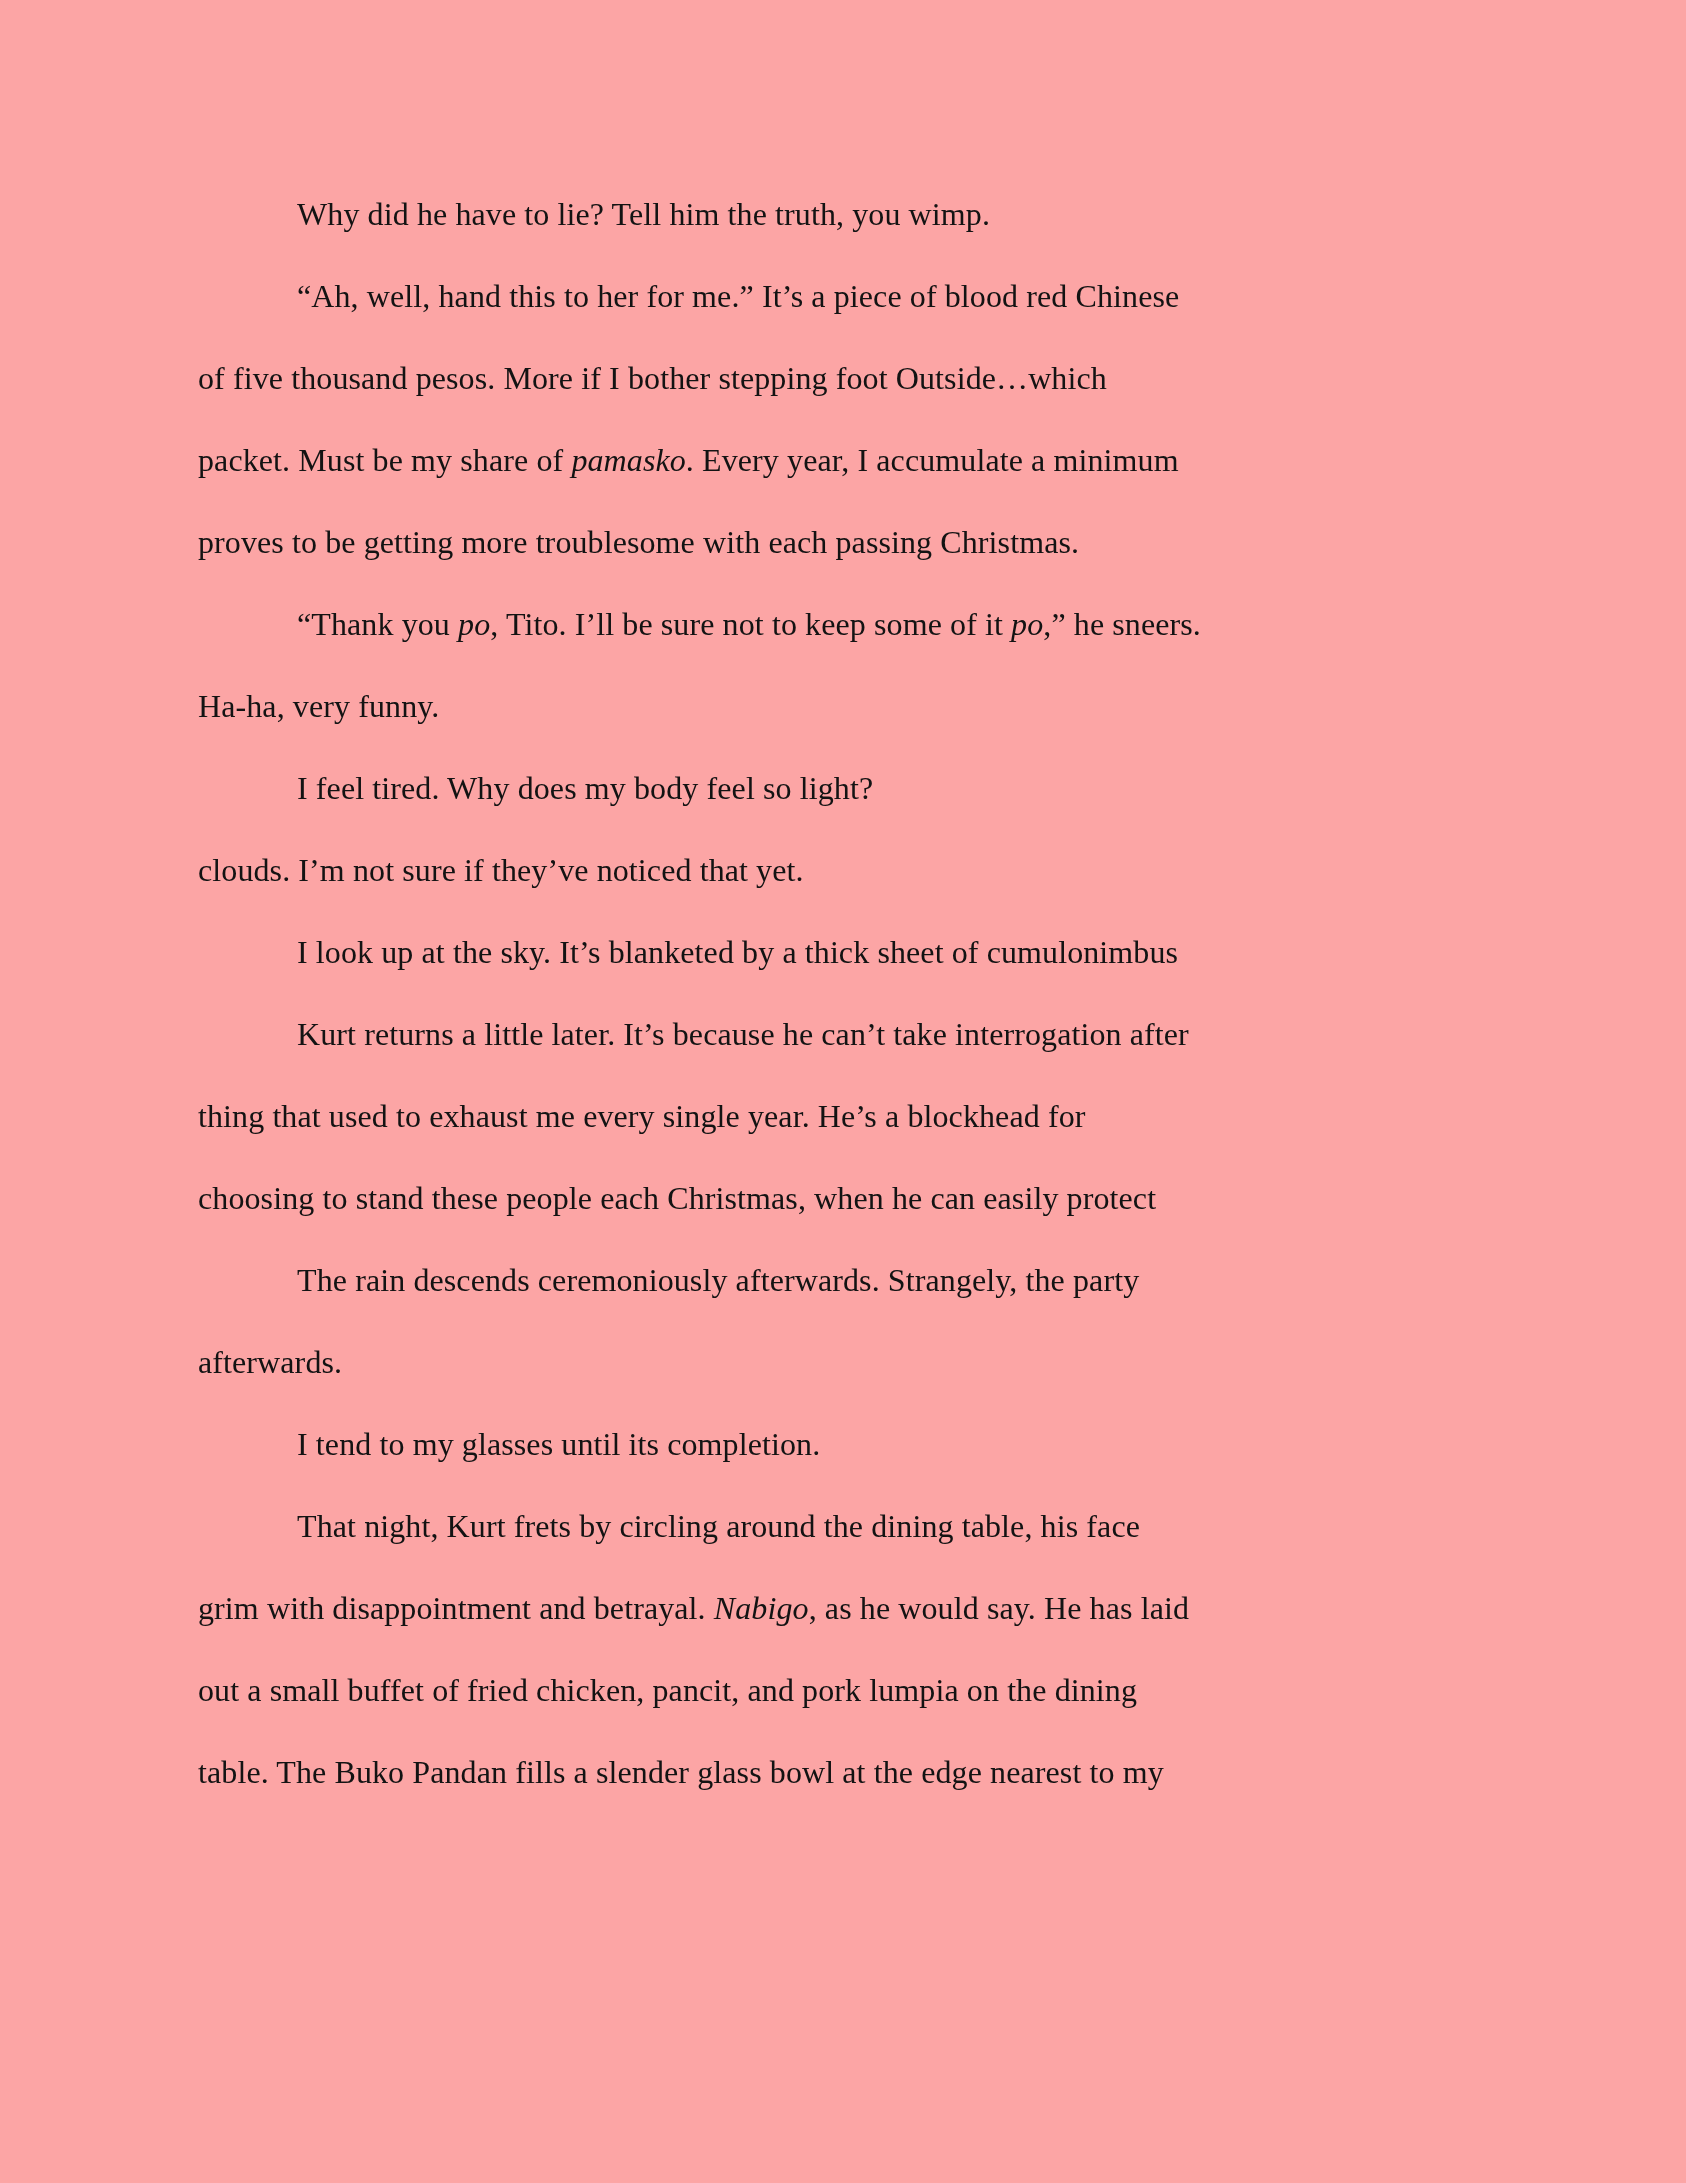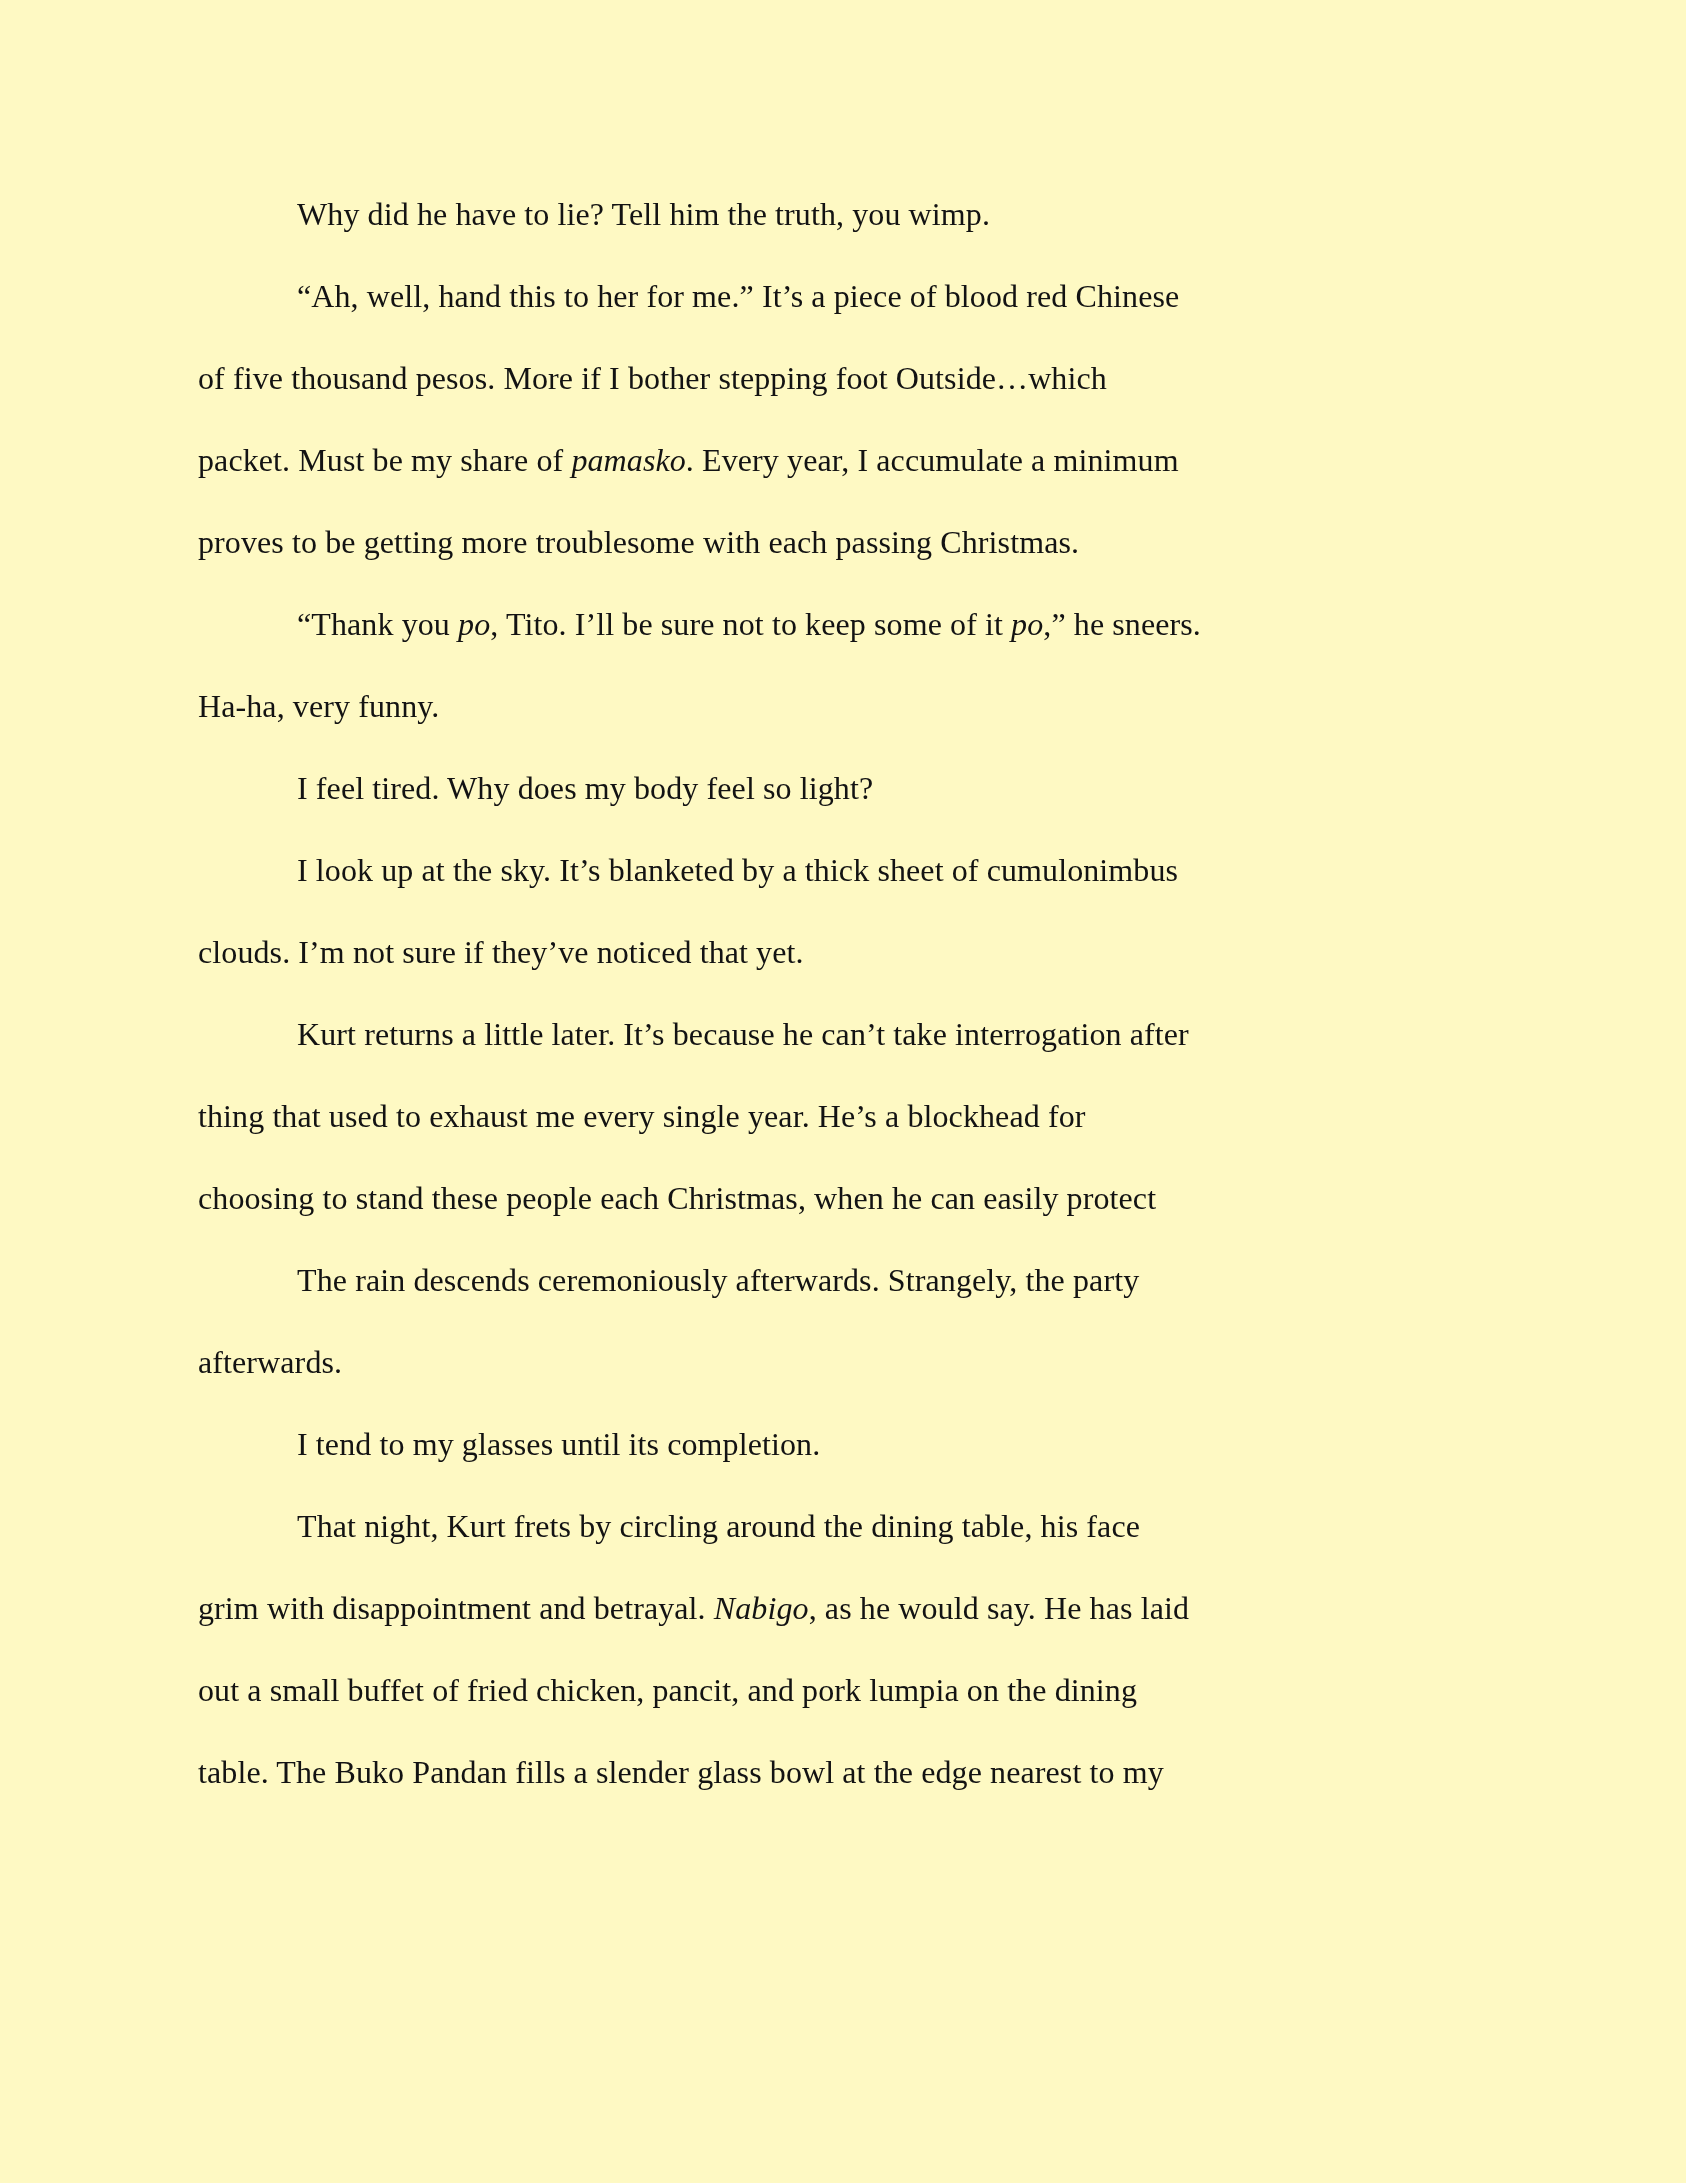--- a/index.html
+++ b/index.html
@@ -11,21 +11,21 @@
     width: 1687px;
     height: 2183px;
     position: relative;
     font-family: "Liberation Serif", serif;
   }
   .page {
     position: absolute;
     left: 0; top: 0;
     width: 1687px;
     height: 2183px;
-    background: #fef9c3;
+    background: #fca5a5;
     overflow: hidden;
   }
   .page-text {
     padding: 173px 172px 0 198px;
   }
   .line {
     font-size: 32px;
     line-height: 82px;
     color: #131313;
     white-space: nowrap;
@@ -44,22 +44,22 @@
 <div class="page">
   <div class="page-text">
       <div class="line indent"><span>Why did he have to lie? Tell him the truth, you wimp.</span></div>
       <div class="line indent"><span>“Ah, well, hand this to her for me.” It’s a piece of blood red Chinese</span></div>
       <div class="line"><span>of five thousand pesos. More if I bother stepping foot Outside…which</span></div>
       <div class="line"><span>packet. Must be my share of </span><span class="italic">pamasko</span><span>. Every year, I accumulate a minimum</span></div>
       <div class="line"><span>proves to be getting more troublesome with each passing Christmas.</span></div>
       <div class="line indent"><span>“Thank you </span><span class="italic">po</span><span>, Tito. I’ll be sure not to keep some of it </span><span class="italic">po</span><span>,” he sneers.</span></div>
       <div class="line"><span>Ha-ha, very funny.</span></div>
       <div class="line indent"><span>I feel tired. Why does my body feel so light?</span></div>
+      <div class="line"><span>clouds. I’m not sure if they’ve noticed that yet.</span></div>
       <div class="line indent"><span>I look up at the sky. It’s blanketed by a thick sheet of cumulonimbus</span></div>
-      <div class="line"><span>clouds. I’m not sure if they’ve noticed that yet.</span></div>
       <div class="line indent"><span>Kurt returns a little later. It’s because he can’t take interrogation after</span></div>
       <div class="line"><span>thing that used to exhaust me every single year. He’s a blockhead for</span></div>
       <div class="line"><span>choosing to stand these people each Christmas, when he can easily protect</span></div>
       <div class="line indent"><span>The rain descends ceremoniously afterwards. Strangely, the party</span></div>
       <div class="line"><span>afterwards.</span></div>
       <div class="line indent"><span>I tend to my glasses until its completion.</span></div>
       <div class="line indent"><span>That night, Kurt frets by circling around the dining table, his face</span></div>
       <div class="line"><span>grim with disappointment and betrayal. </span><span class="italic">Nabigo</span><span>, as he would say. He has laid</span></div>
       <div class="line"><span>out a small buffet of fried chicken, pancit, and pork lumpia on the dining</span></div>
       <div class="line"><span>table. The Buko Pandan fills a slender glass bowl at the edge nearest to my</span></div>

